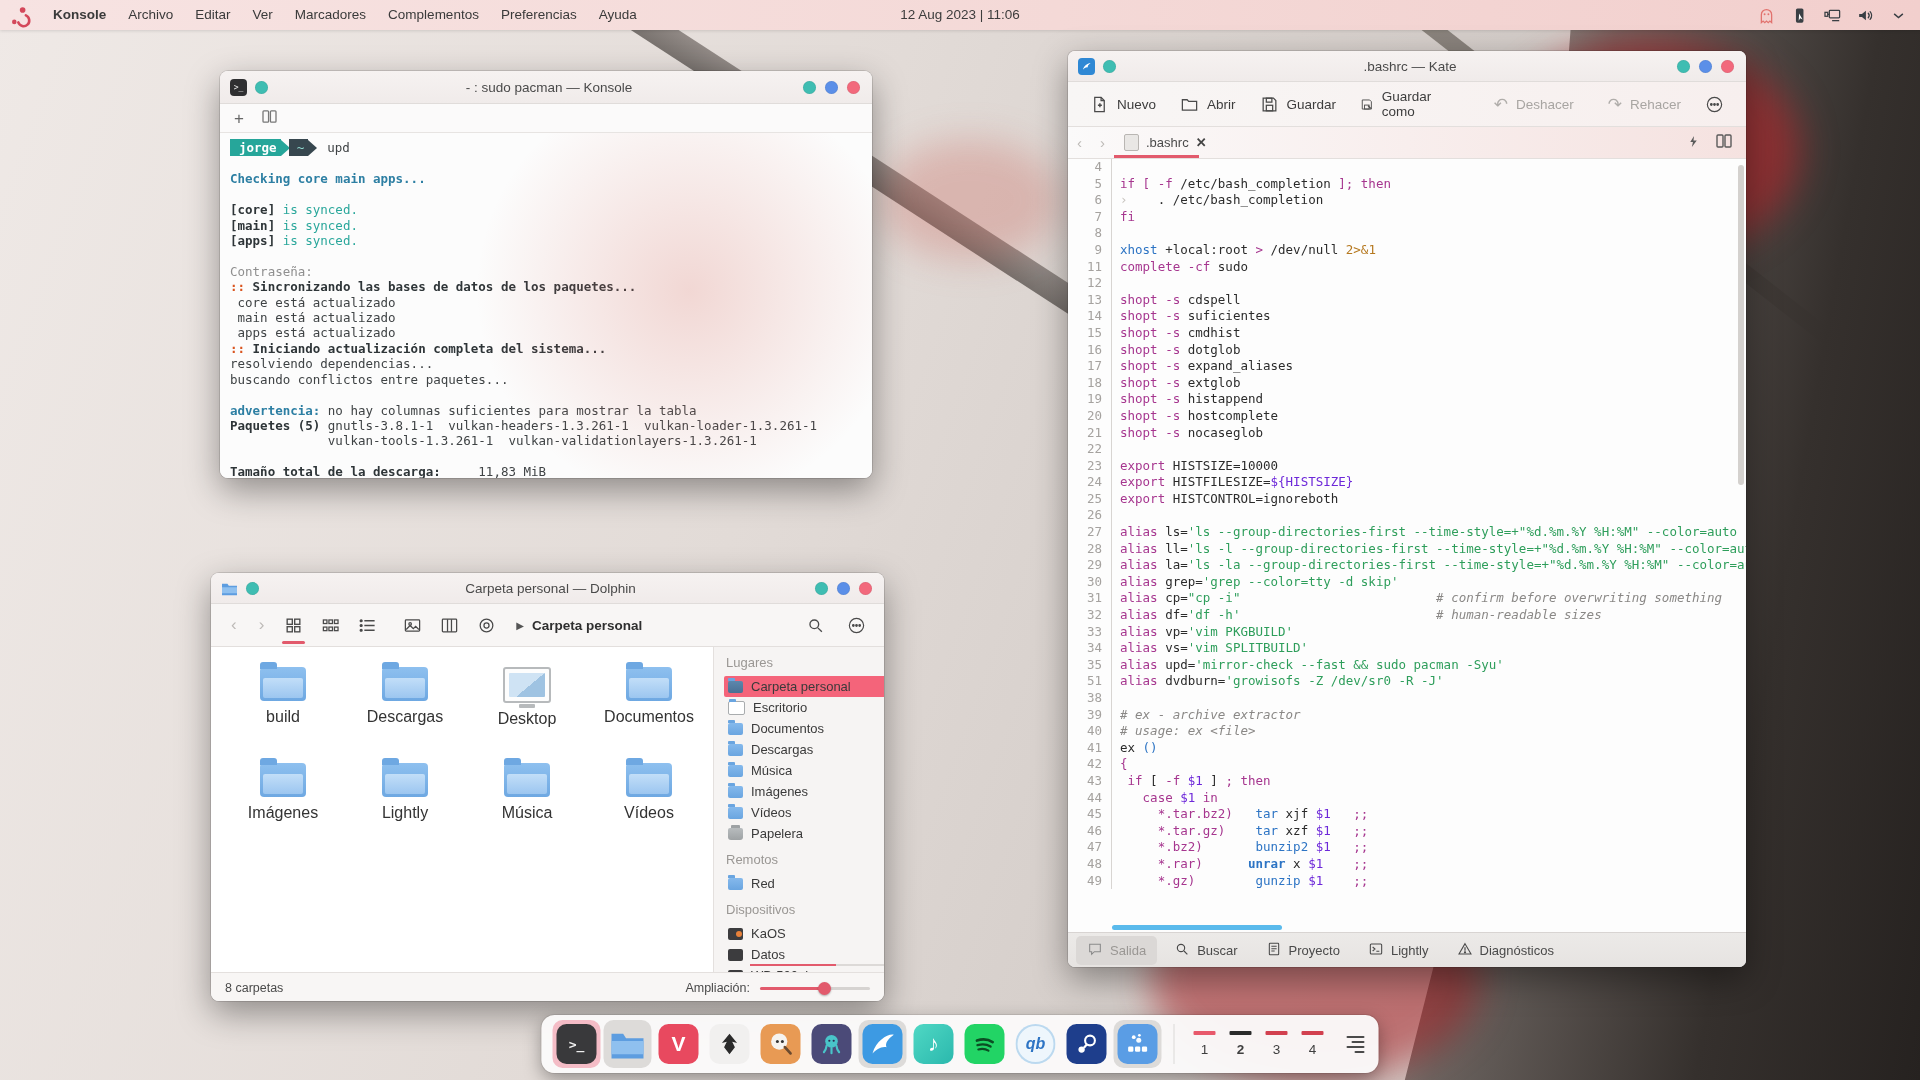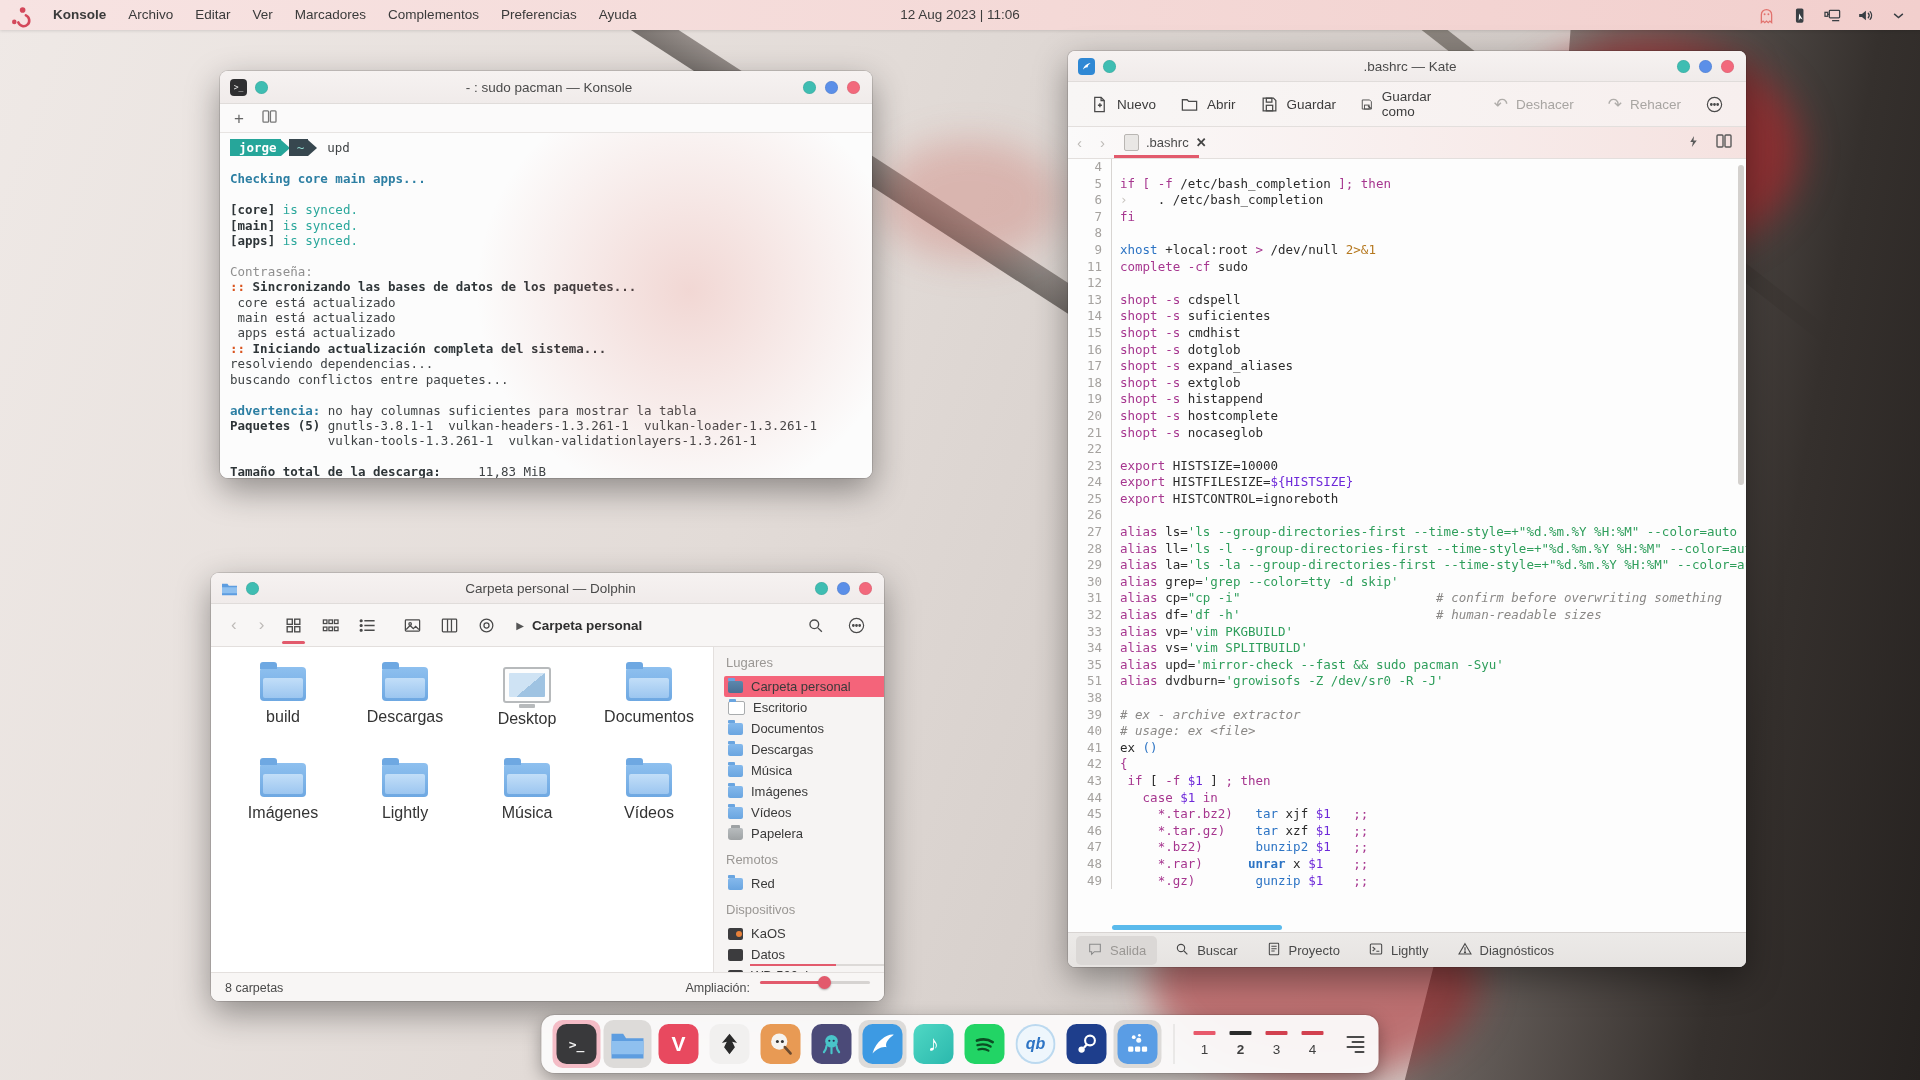--- a/index.html
+++ b/index.html
@@ -121,21 +121,21 @@
   .picon.desktopi{background:#fff;border:1px solid #a9acae;}
   .picon.trash{background:linear-gradient(#b8bcbe,#9ea2a4);border-radius:2px 2px 3px 3px;}
   .picon.trash::before{background:#9ea2a4;width:9px;left:3px;}
   .picon.drive,.picon.drivek{background:#3c3c3e;}
   .picon.drive::before,.picon.drivek::before{display:none;}
   .picon.drivek::after{content:"";position:absolute;right:1.5px;top:3px;width:6px;height:6px;border-radius:50%;background:#e8813a;}
   .ubar{position:absolute;left:26px;right:2px;bottom:-1px;height:2px;background:#dcd9d7;}
   .ubar .ufill{height:2px;background:#e25a6c;}
   #dolphin-status{height:30px;border-top:1px solid #e4e0de;background:#f8f6f5;display:flex;align-items:center;
     font-size:12.5px;color:#4a4a4a;padding:0 14px;}
-  #dolphin-status .zoomer{margin-left:auto;display:flex;align-items:flex-start;gap:10px;}
+  #dolphin-status .zoomer{margin-left:auto;display:flex;align-items:center;gap:10px;}
   .sl-track{width:110px;height:3px;border-radius:2px;background:#d6d3d1;position:relative;}
   .sl-fill{height:3px;border-radius:2px;background:#e25a6c;}
   .sl-knob{position:absolute;top:-5px;width:13px;height:13px;border-radius:50%;background:#e25a6c;box-shadow:0 1px 2px rgba(0,0,0,.3);}
   
   #dock{left:50%;transform:translateX(-50%);bottom:7px;height:58px;background:rgba(251,250,250,.96);
     border-radius:13px;box-shadow:0 6px 18px rgba(0,0,0,.35),0 0 0 1px rgba(0,0,0,.08);
     display:flex;align-items:center;padding:0 14px;gap:9px;}
   .ditem{position:relative;width:42px;height:50px;display:flex;align-items:center;justify-content:center;}
   .ditem .hl{position:absolute;inset:1px -3px;border-radius:10px;}
   .ditem.hl-pink .hl{background:#f4bcc6;}

